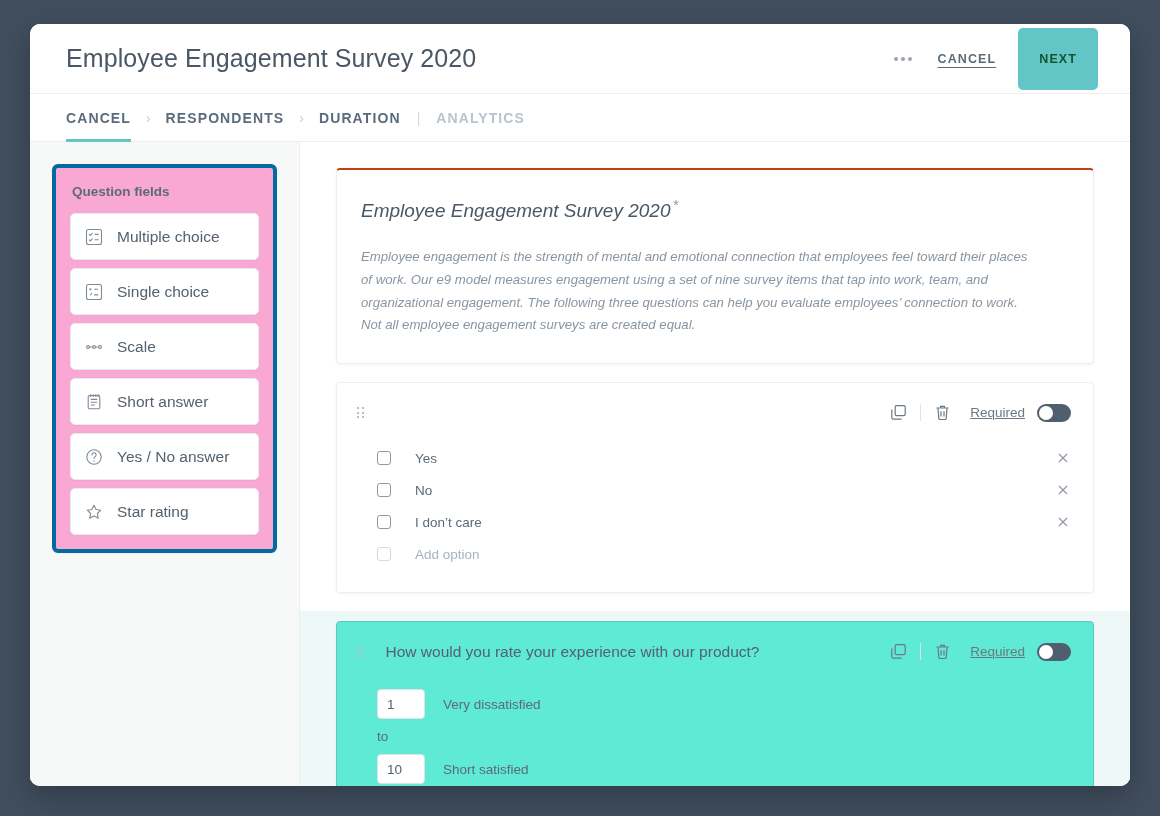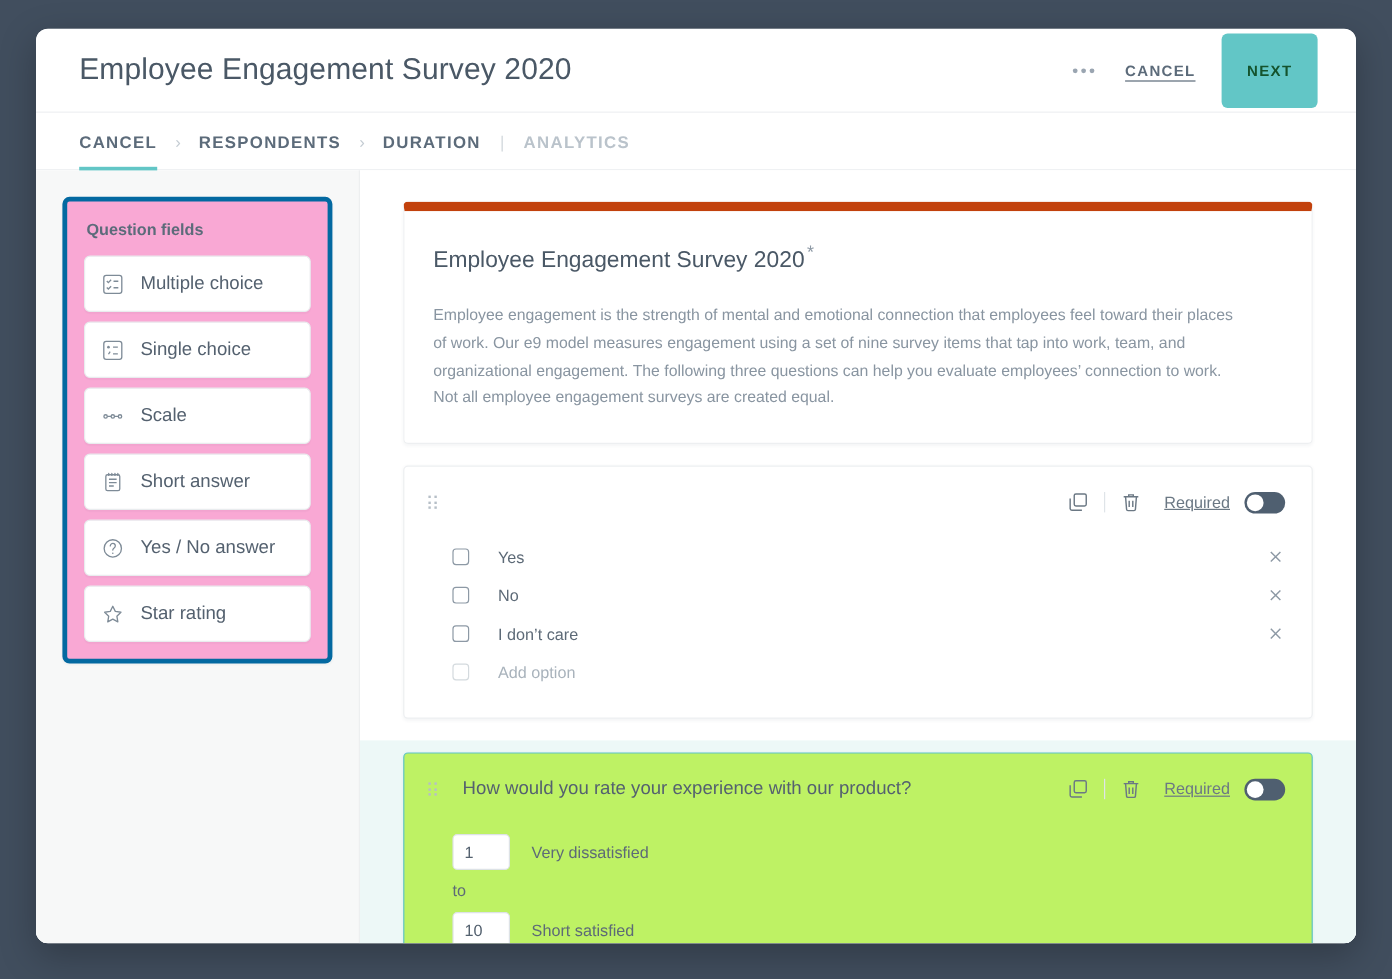--- a/index.html
+++ b/index.html
@@ -212,22 +212,23 @@
   }
 
   .card {
     background: #ffffff;
     border: 1px solid #edeff1;
     border-radius: 4px;
     box-shadow: 0 1px 3px rgba(30,50,70,0.05);
   }
 
   .title-card {
-    border-top: 8px solid #c2410c;
+    border-top: 2px solid #c2410c;
     padding: 26px 8px 26px 24px;
+    font-style: italic;
   }
 
   .survey-title {
     font-size: 19px;
     color: #4a5866;
     font-weight: 400;
     margin-bottom: 24px;
   }
   .req-star {
     color: #8d99a5;
@@ -240,21 +241,21 @@
     font-size: 13.2px;
     line-height: 1.72;
     color: #8995a1;
     max-width: 670px;
   }
 
   .q-card { margin-top: 18px; }
   .q-card.is-selected {
     margin-top: 0;
     border: 1px solid #5fc4c4;
-    background: #bef264;
+    background: #5eead4;
   }
 
   .q-header {
     display: flex;
     align-items: center;
     padding: 20px 22px 20px 18px;
     gap: 12px;
   }
 
   .drag-handle {

